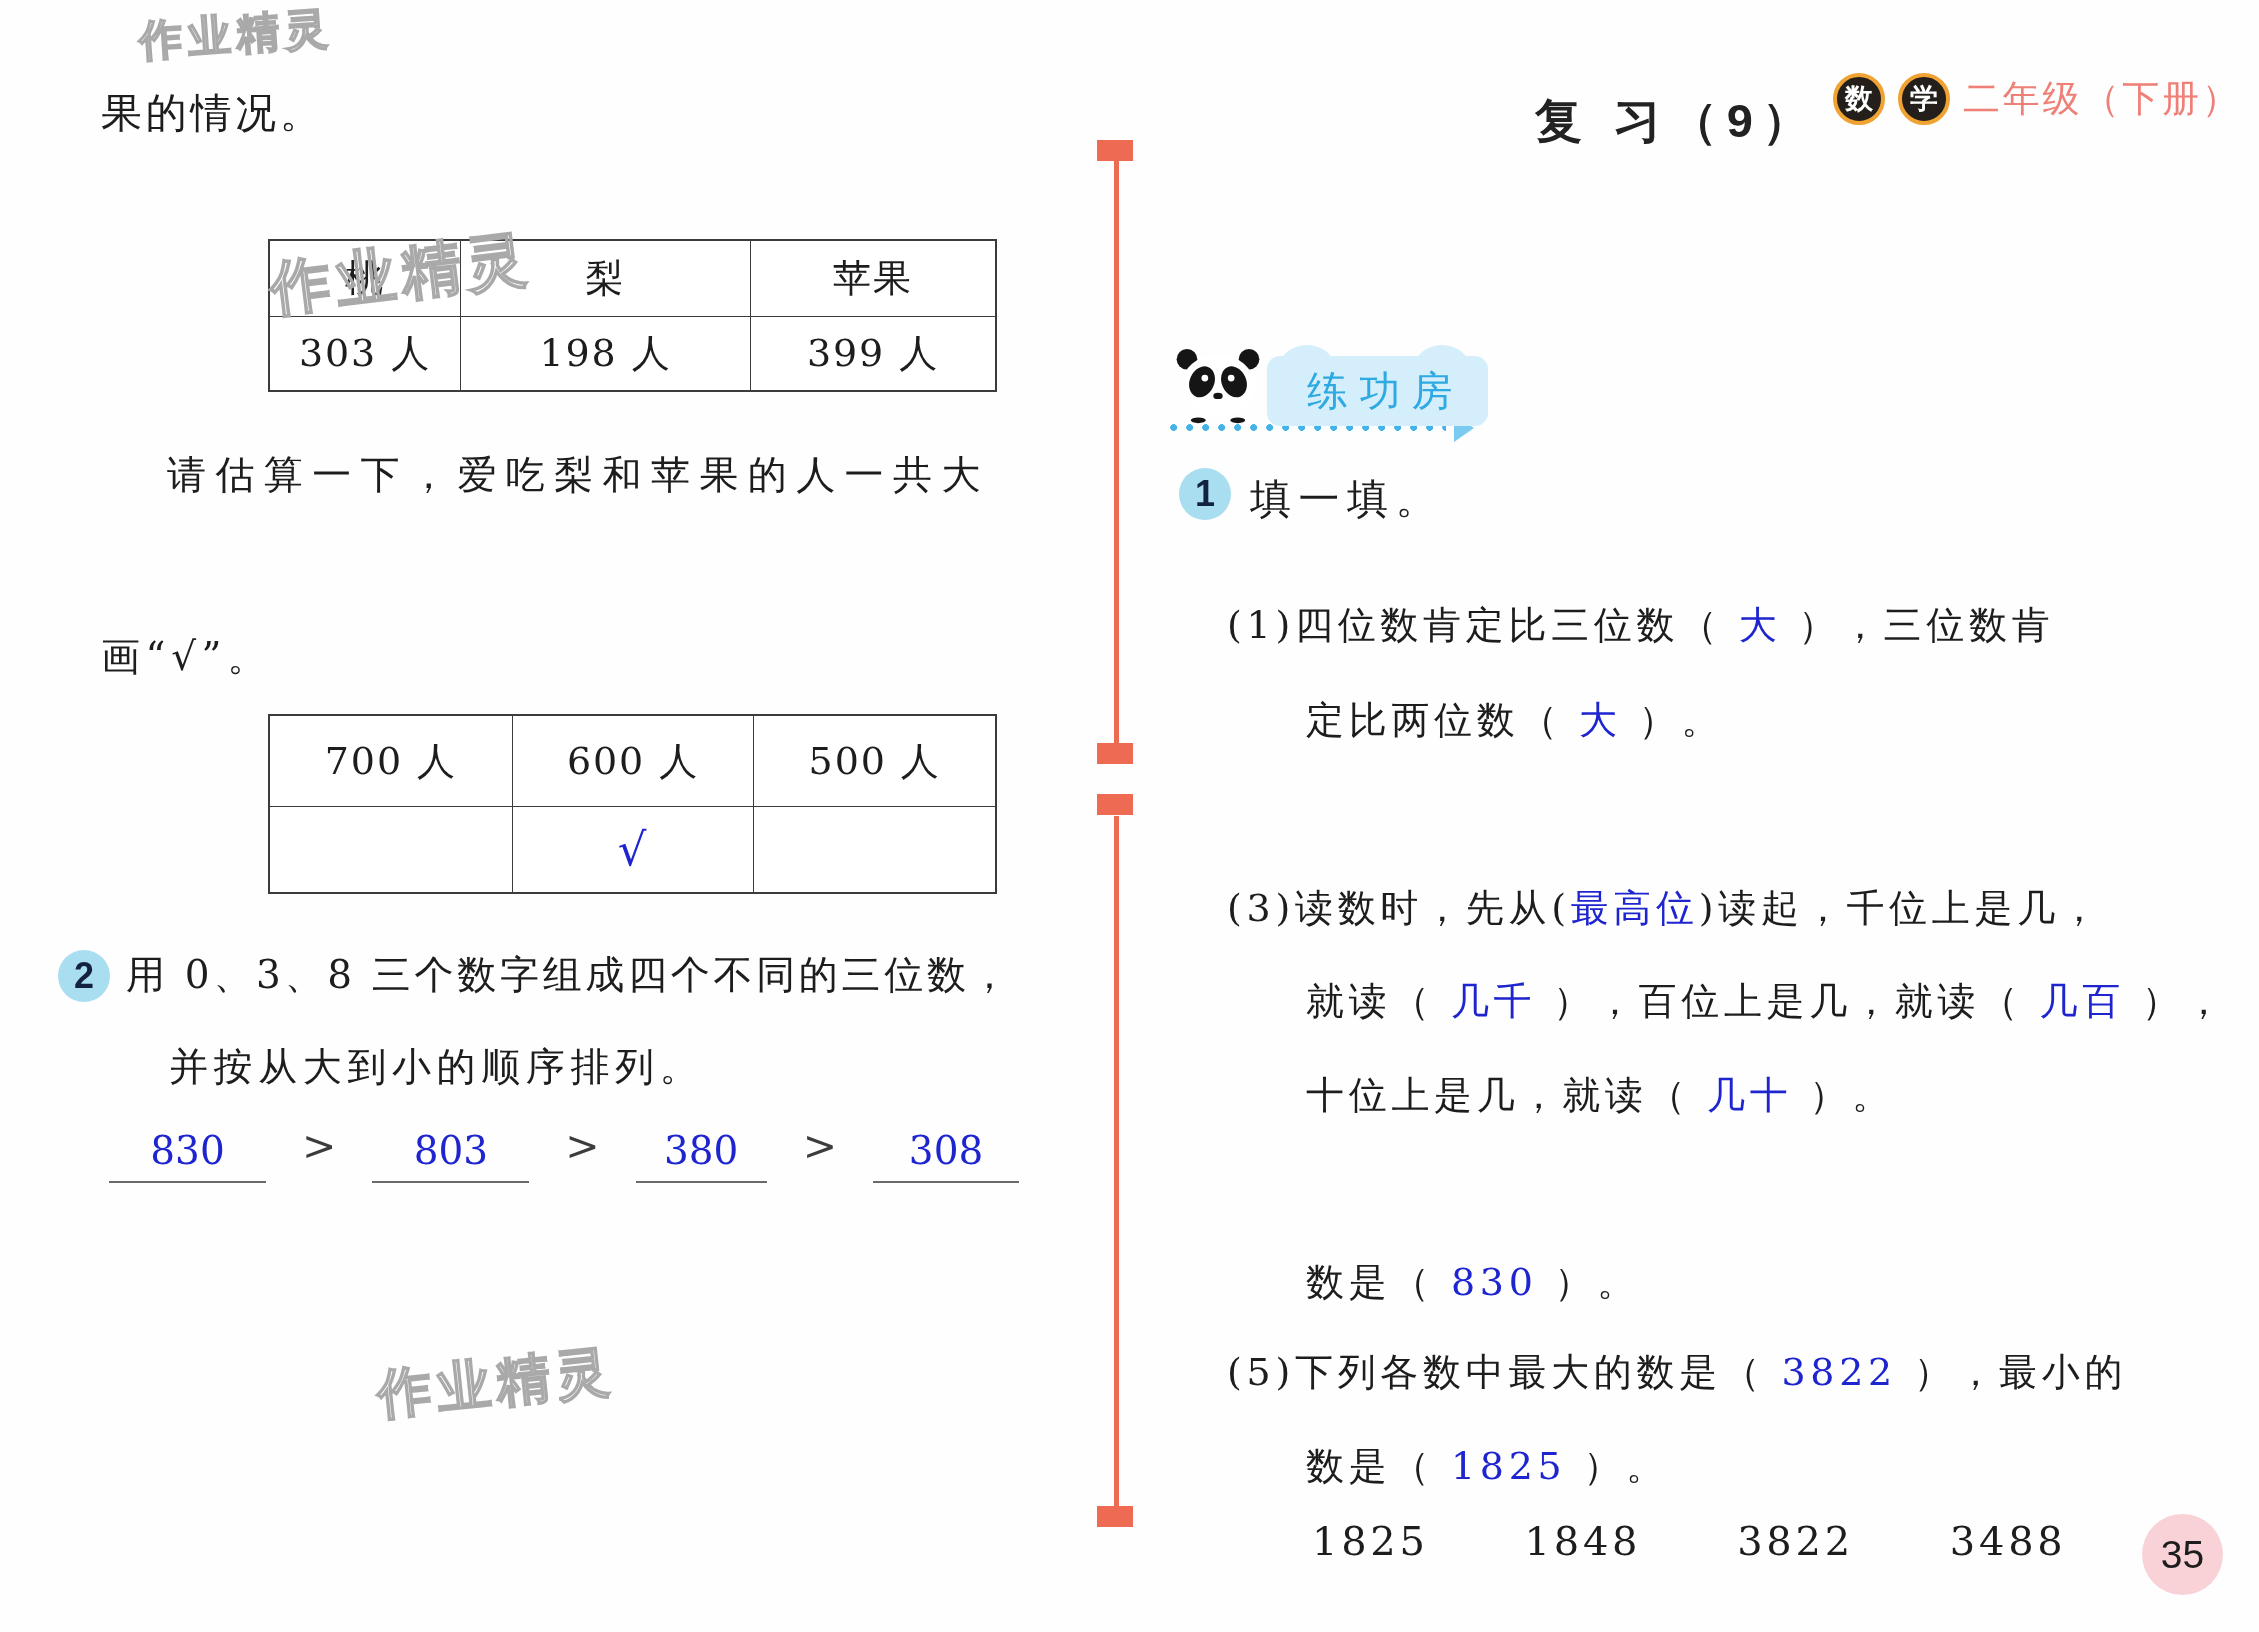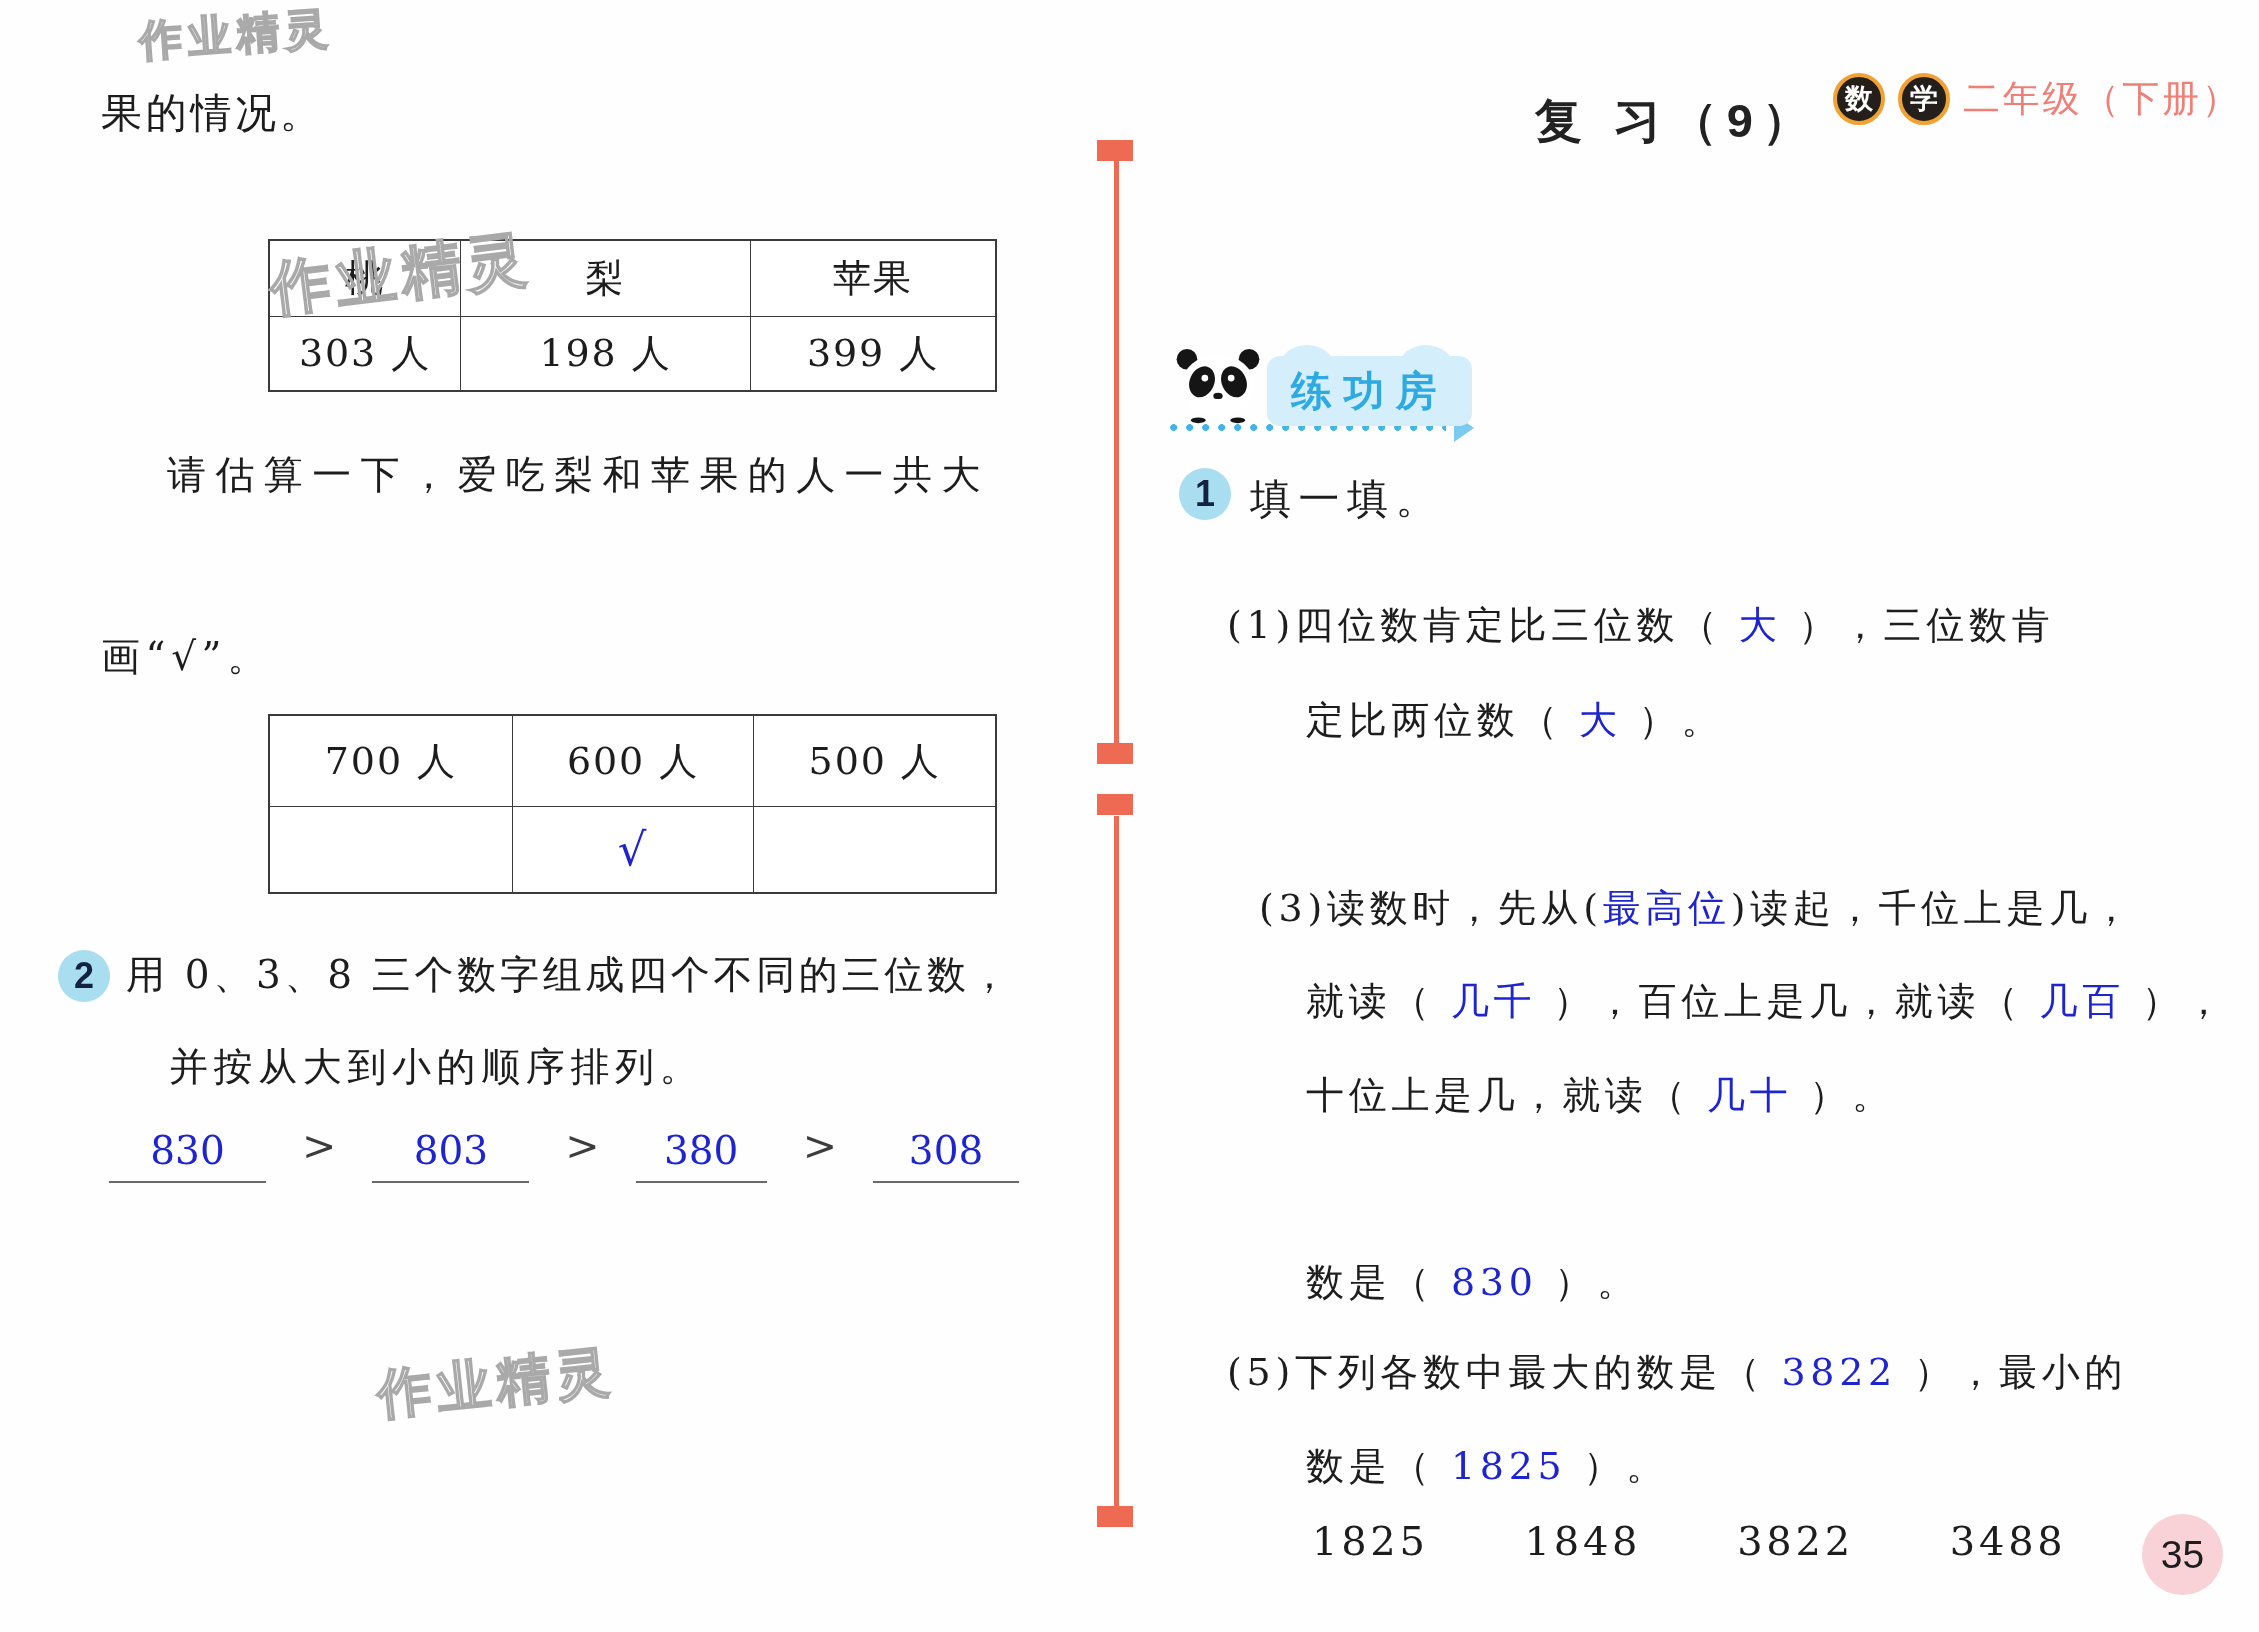--- a/index.html
+++ b/index.html
@@ -75,22 +75,22 @@
     position:absolute; background:#d4effb; border-radius:13px;
     padding:7.5px 24px; z-index:1;
   }
   .cloud::before, .cloud::after {
     content:""; position:absolute; background:#d4effb; border-radius:50%;
     width:54px; height:43px; top:-11.2px; z-index:-1;
   }
   .cloud::before { left:13px; }
   .cloud::after  { right:19px; }
   .cloud-label {
-    font-family:"Liberation Sans",sans-serif; font-size:41px; font-weight:bold;
-    color:#2ea9e1; letter-spacing:11.2px;
+    font-family:"Liberation Sans",sans-serif; font-size:41px; font-weight:normal;
+    color:#2ea9e1; letter-spacing:11.2px;margin-left:16px;
   }
   .dotline {
     position:absolute; height:9.4px;
     background-image:radial-gradient(circle at 4.7px 4.7px,#45b2e8 3.2px,transparent 3.7px);
     background-size:16px 9.4px; background-repeat:repeat-x;
   }
   .dotarrow {
     position:absolute; width:0; height:0;
     border-left:20.6px solid #7bcaef; border-top:14px solid transparent; border-bottom:14px solid transparent;
   }
@@ -193,21 +193,21 @@
     <div class="cloud-label">练功房</div>
   </div>
   <div class="dotline" style="left:1169px; top:423px; width:277px;"></div>
   <div class="dotarrow" style="left:1454px; top:414px;"></div>
 
   <div class="pbadge" style="left:1179px; top:468px;">1</div>
   <div class="abs cjk" style="left:1250px; top:472px; letter-spacing:7.5px; font-size:41px;">填一填。</div>
 
   <div class="abs fill-line" style="left:1227px; top:600px;"><span>(1)四位数肯定比三位数（ </span><span class="seg-blue">大</span><span> ），三位数肯</span></div>
   <div class="abs fill-line" style="left:1306px; top:695px;"><span>定比两位数（ </span><span class="seg-blue">大</span><span> ）。</span></div>
-  <div class="abs fill-line" style="left:1227px; top:883px;margin-left:32px;"><span>(3)读数时，先从(</span><span class="seg-blue">最高位</span><span>)读起，千位上是几，</span></div>
+  <div class="abs fill-line" style="left:1227px; top:883px;"><span>(3)读数时，先从(</span><span class="seg-blue">最高位</span><span>)读起，千位上是几，</span></div>
   <div class="abs fill-line" style="left:1306px; top:1070px;"><span>十位上是几，就读（ </span><span class="seg-blue">几十</span><span> ）。</span></div>
   <div class="abs fill-line" style="left:1306px; top:976px;"><span>就读（ </span><span class="seg-blue">几千</span><span> ），百位上是几，就读（ </span><span class="seg-blue">几百</span><span> ），</span></div>
   <div class="abs fill-line" style="left:1306px; top:1257px;"><span>数是（ </span><span class="seg-blue">830</span><span> ）。</span></div>
   <div class="abs fill-line" style="left:1227px; top:1347px;"><span>(5)下列各数中最大的数是（ </span><span class="seg-blue">3822</span><span> ），最小的</span></div>
   <div class="abs fill-line" style="left:1306px; top:1441px;"><span>数是（ </span><span class="seg-blue">1825</span><span> ）。</span></div>
 
   <div class="abs numrow" style="left:1312px; top:1518px;">
     <span>1825</span>
     <span>1848</span>
     <span>3822</span>

